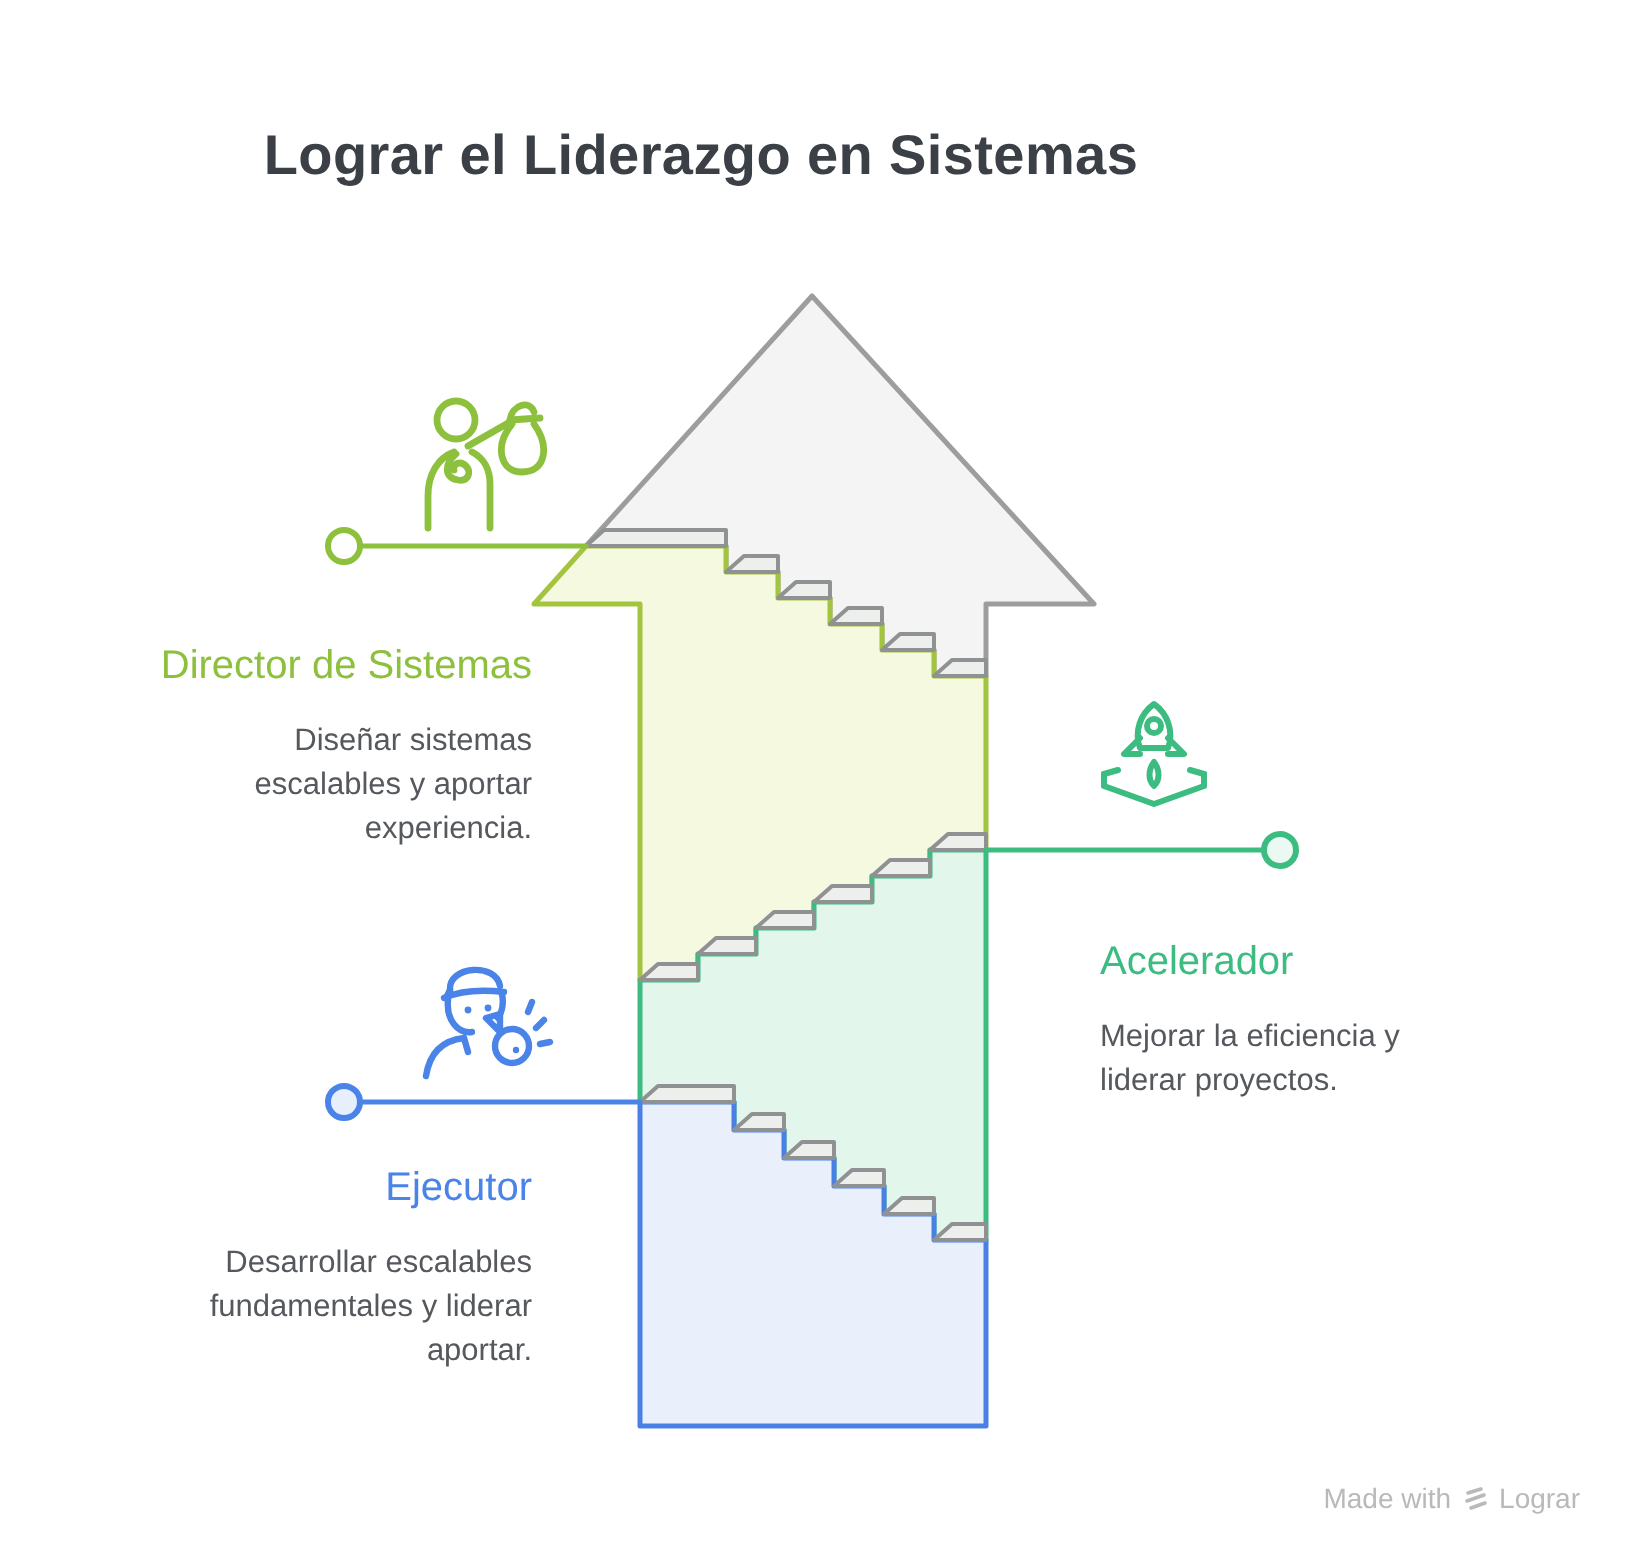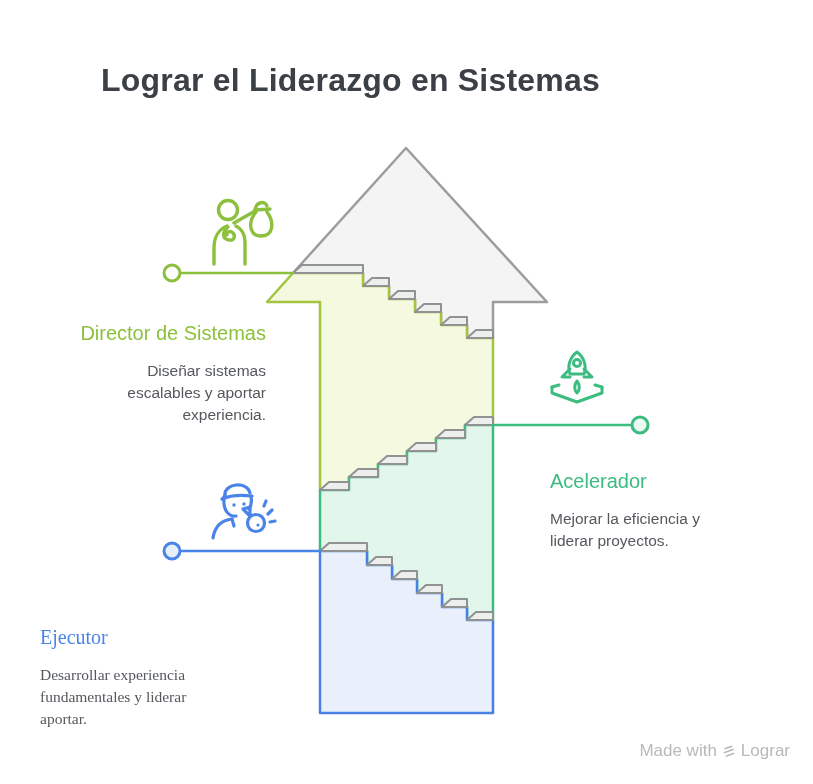--- a/index.html
+++ b/index.html
@@ -2,21 +2,21 @@
 <html style="--director-accent: #8cc03d; --director-stroke: #a3c43e; --director-fill: #f4f9df; --acelerador-accent: #3cbc81; --acelerador-stroke: #3cbc81; --acelerador-fill: #e2f6ec; --ejecutor-accent: #4a84e8; --ejecutor-stroke: #4a80e4; --ejecutor-fill: #e9f0fc; --head-fill: #f4f4f4; --head-stroke: #9d9d9d; --cap-fill: #edefed; --cap-stroke: #8f9193; --wm-color: #b8b9bb;"><head>
 <meta charset="utf-8">
 <style>
   html,body{margin:0;padding:0;background:#ffffff;}
   .stage{
     position:relative;width:813px;height:784px;overflow:hidden;background:#ffffff;
     font-family:"Liberation Sans","DejaVu Sans",sans-serif;
   }
   .title{
     position:absolute;top:62px;left:0;width:701px;text-align:center;
-    font-size:32px;font-weight:bold;color:#3b3f46;letter-spacing:.2px;
+    font-size:28px;font-weight:bold;color:#3b3f46;letter-spacing:.2px;
   }
   .graphic{position:absolute;left:0;top:0;}
 
   
   .shape-head{fill:var(--head-fill,#f4f4f4);stroke:var(--head-stroke,#9d9d9d);stroke-width:2.5;stroke-linejoin:round;}
   .shape-director{fill:var(--director-fill,#f4f9df);stroke:var(--director-stroke,#a3c43e);stroke-width:2.5;stroke-linejoin:round;}
   .shape-acelerador{fill:var(--acelerador-fill,#e2f6ec);stroke:var(--acelerador-stroke,#3cbc81);stroke-width:2.5;stroke-linejoin:round;}
   .shape-ejecutor{fill:var(--ejecutor-fill,#e9f0fc);stroke:var(--ejecutor-stroke,#4a80e4);stroke-width:2.5;stroke-linejoin:round;}
   .cap{fill:var(--cap-fill,#edefed);stroke:var(--cap-stroke,#8f9193);stroke-width:2;stroke-linejoin:round;}
   .conn{fill:none;stroke-width:2.5;stroke-linecap:round;}
@@ -34,26 +34,26 @@
   .icon.acelerador{left:545px;top:346px;width:64px;height:58px;color:var(--acelerador-accent,#3cbc81);}
   .icon.ejecutor{left:205px;top:474px;width:76px;height:66px;color:var(--ejecutor-accent,#4a84e8);}
 
   .text-block{position:absolute;}
   .text-block .label{font-size:20px;line-height:26px;}
   .text-block .desc{margin-top:14px;font-size:15.5px;line-height:22px;color:#55585d;}
   .tb-director{left:40px;top:320px;width:226px;text-align:right;}
   .tb-director .label{color:var(--director-accent,#8cc03d);}
   .tb-acelerador{left:550px;top:468px;width:230px;text-align:left;}
   .tb-acelerador .label{color:var(--acelerador-accent,#3cbc81);}
-  .tb-ejecutor{left:40px;top:624px;width:226px;text-align:left;font-family:Liberation Serif, serif;}
+  .tb-ejecutor{left:40px;top:581px;width:226px;text-align:right;}
   .tb-ejecutor .label{color:var(--ejecutor-accent,#4a84e8);}
 
   .watermark{
     position:absolute;right:23px;top:741px;display:flex;align-items:center;gap:5px;
-    color:var(--wm-color,#b8b9bb);font-size:17px;text-decoration:none;cursor:pointer;
+    color:var(--wm-color,#b8b9bb);font-size:14px;text-decoration:none;cursor:pointer;
   }
   .watermark svg{display:block;}
 </style>
 </head>
 <body>
 
 <div class="stage">
 
   <div class="title">Lograr el Liderazgo en Sistemas</div>
 
@@ -166,21 +166,21 @@
     <div class="desc">
       <div>Diseñar sistemas</div>
       <div>escalables y aportar</div>
       <div>experiencia.</div>
     </div>
   </div>
 
   <div class="text-block tb-ejecutor">
     <div class="label">Ejecutor</div>
     <div class="desc">
-      <div>Desarrollar experiencia</div>
+      <div>Desarrollar escalables</div>
       <div>fundamentales y liderar</div>
       <div>aportar.</div>
     </div>
   </div>
 
   <div class="watermark">
     <span>Made with</span>
     <span>
       <svg width="14" height="14" viewBox="0 0 14 14" fill="none" stroke="currentColor" stroke-width="1.8" stroke-linecap="round">
         <path d="M3,4.5 L9.5,2.5"></path>

